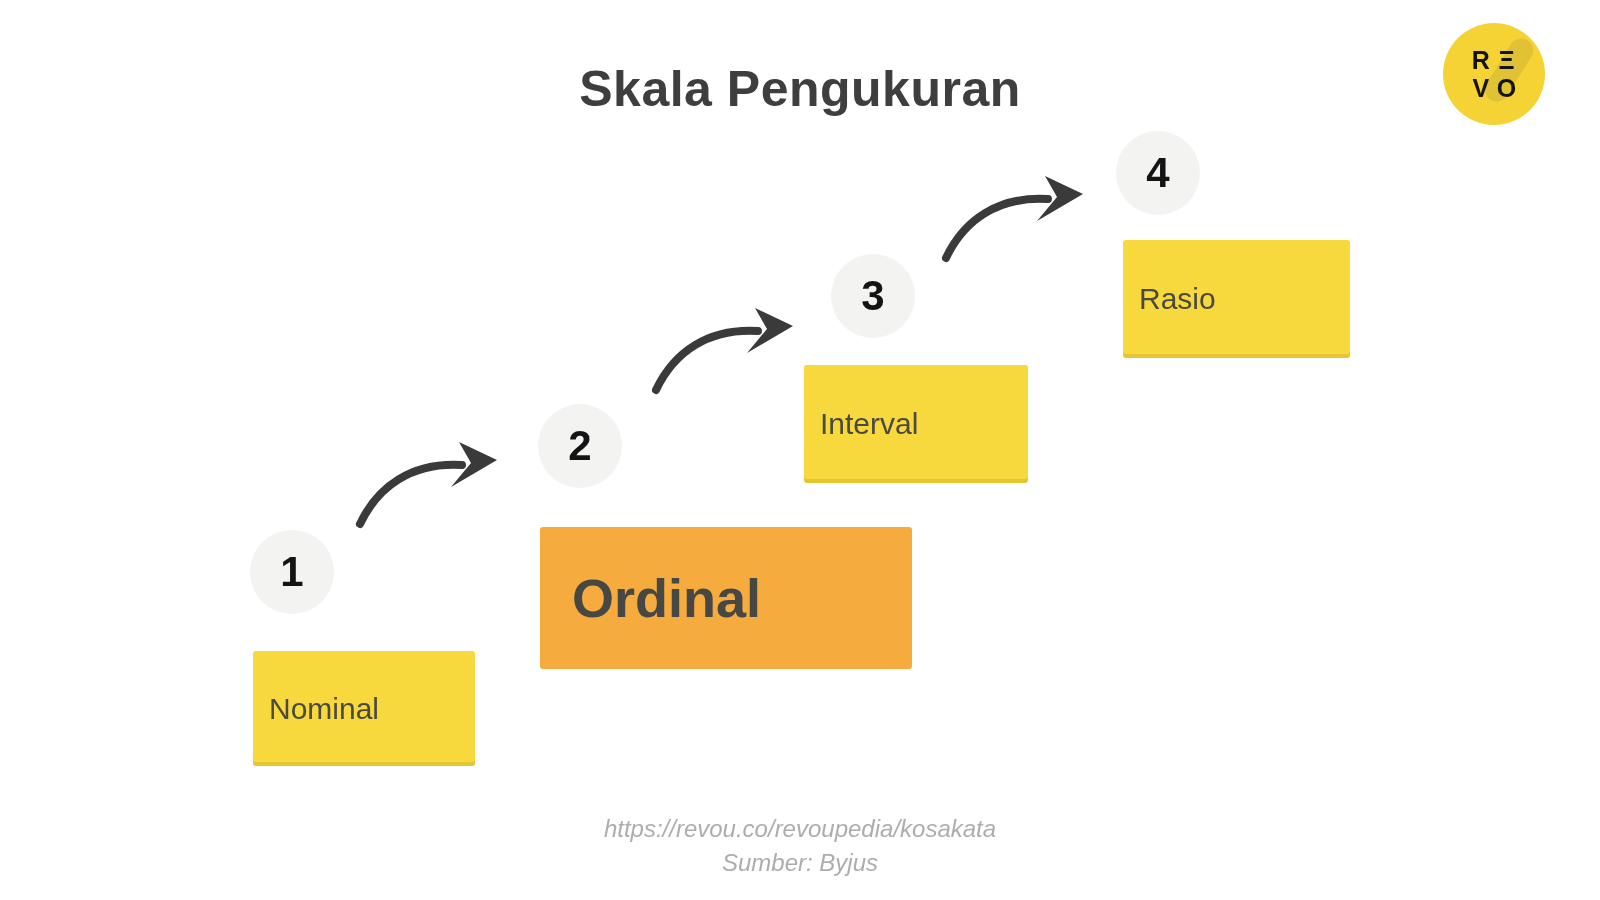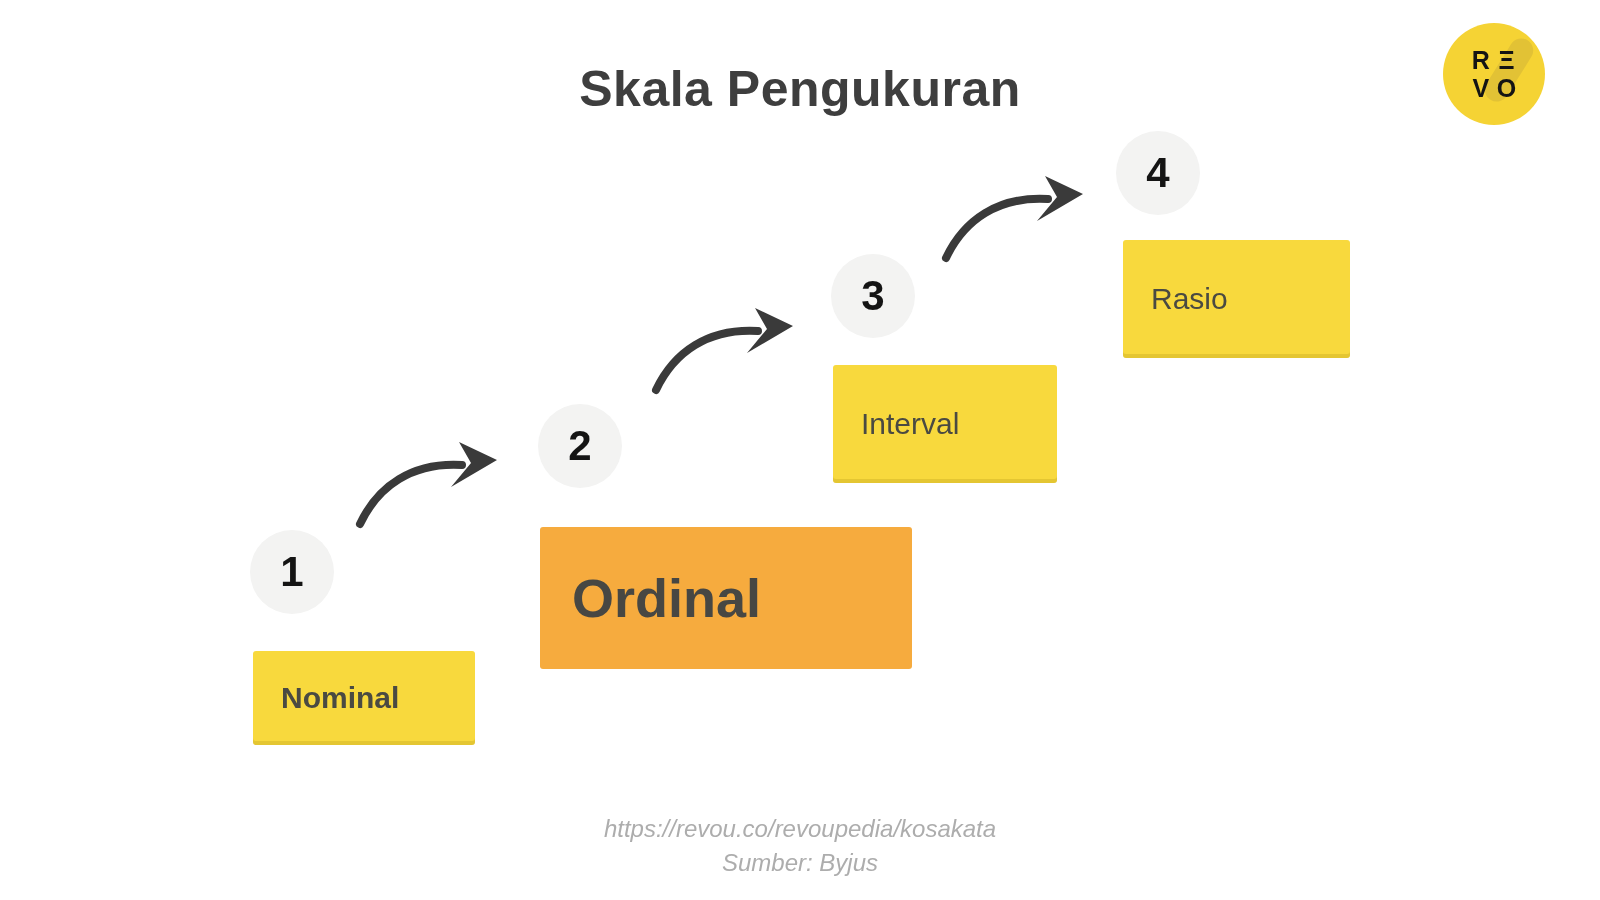--- a/index.html
+++ b/index.html
@@ -88,35 +88,35 @@
     position: absolute;
     box-sizing: border-box;
     border-radius: 3px;
     display: flex;
     align-items: center;
   }
   .box .box-label { line-height: 1; }
   .box.small {
     background: var(--yellow, #F8D93D);
     box-shadow: inset 0 -4px 0 rgba(140, 110, 0, 0.18);
-    padding-left: 28px;
+    padding-left: 16px;
     font-size: 30px;
     font-weight: 400;
     color: var(--label, #4A4A42);
   }
   .box.big {
     background: var(--orange, #F6AB3E);
     padding-left: 32px;
     font-size: 54px;
     font-weight: 800;
     color: #474743;
   }
-  .box.x1 { left: 253px;  top: 651px; width: 222px; height: 94px; font-weight: bold; }
+  .box.x1 { left: 253px;  top: 651px; width: 222px; height: 115px; }
   .box.x2 { left: 540px;  top: 527px; width: 372px; height: 142px; }
-  .box.x3 { left: 833px;  top: 365px; width: 224px; height: 118px; }
+  .box.x3 { left: 804px;  top: 365px; width: 224px; height: 118px; }
   .box.x4 { left: 1123px; top: 240px; width: 227px; height: 118px; }
 
   
   .arrow {
     position: absolute;
     width: 150px;
     height: 90px;
     color: var(--arrow, #3A3A3A);
   }
   .arrow.a1 { left: 350px; top: 440px; }

